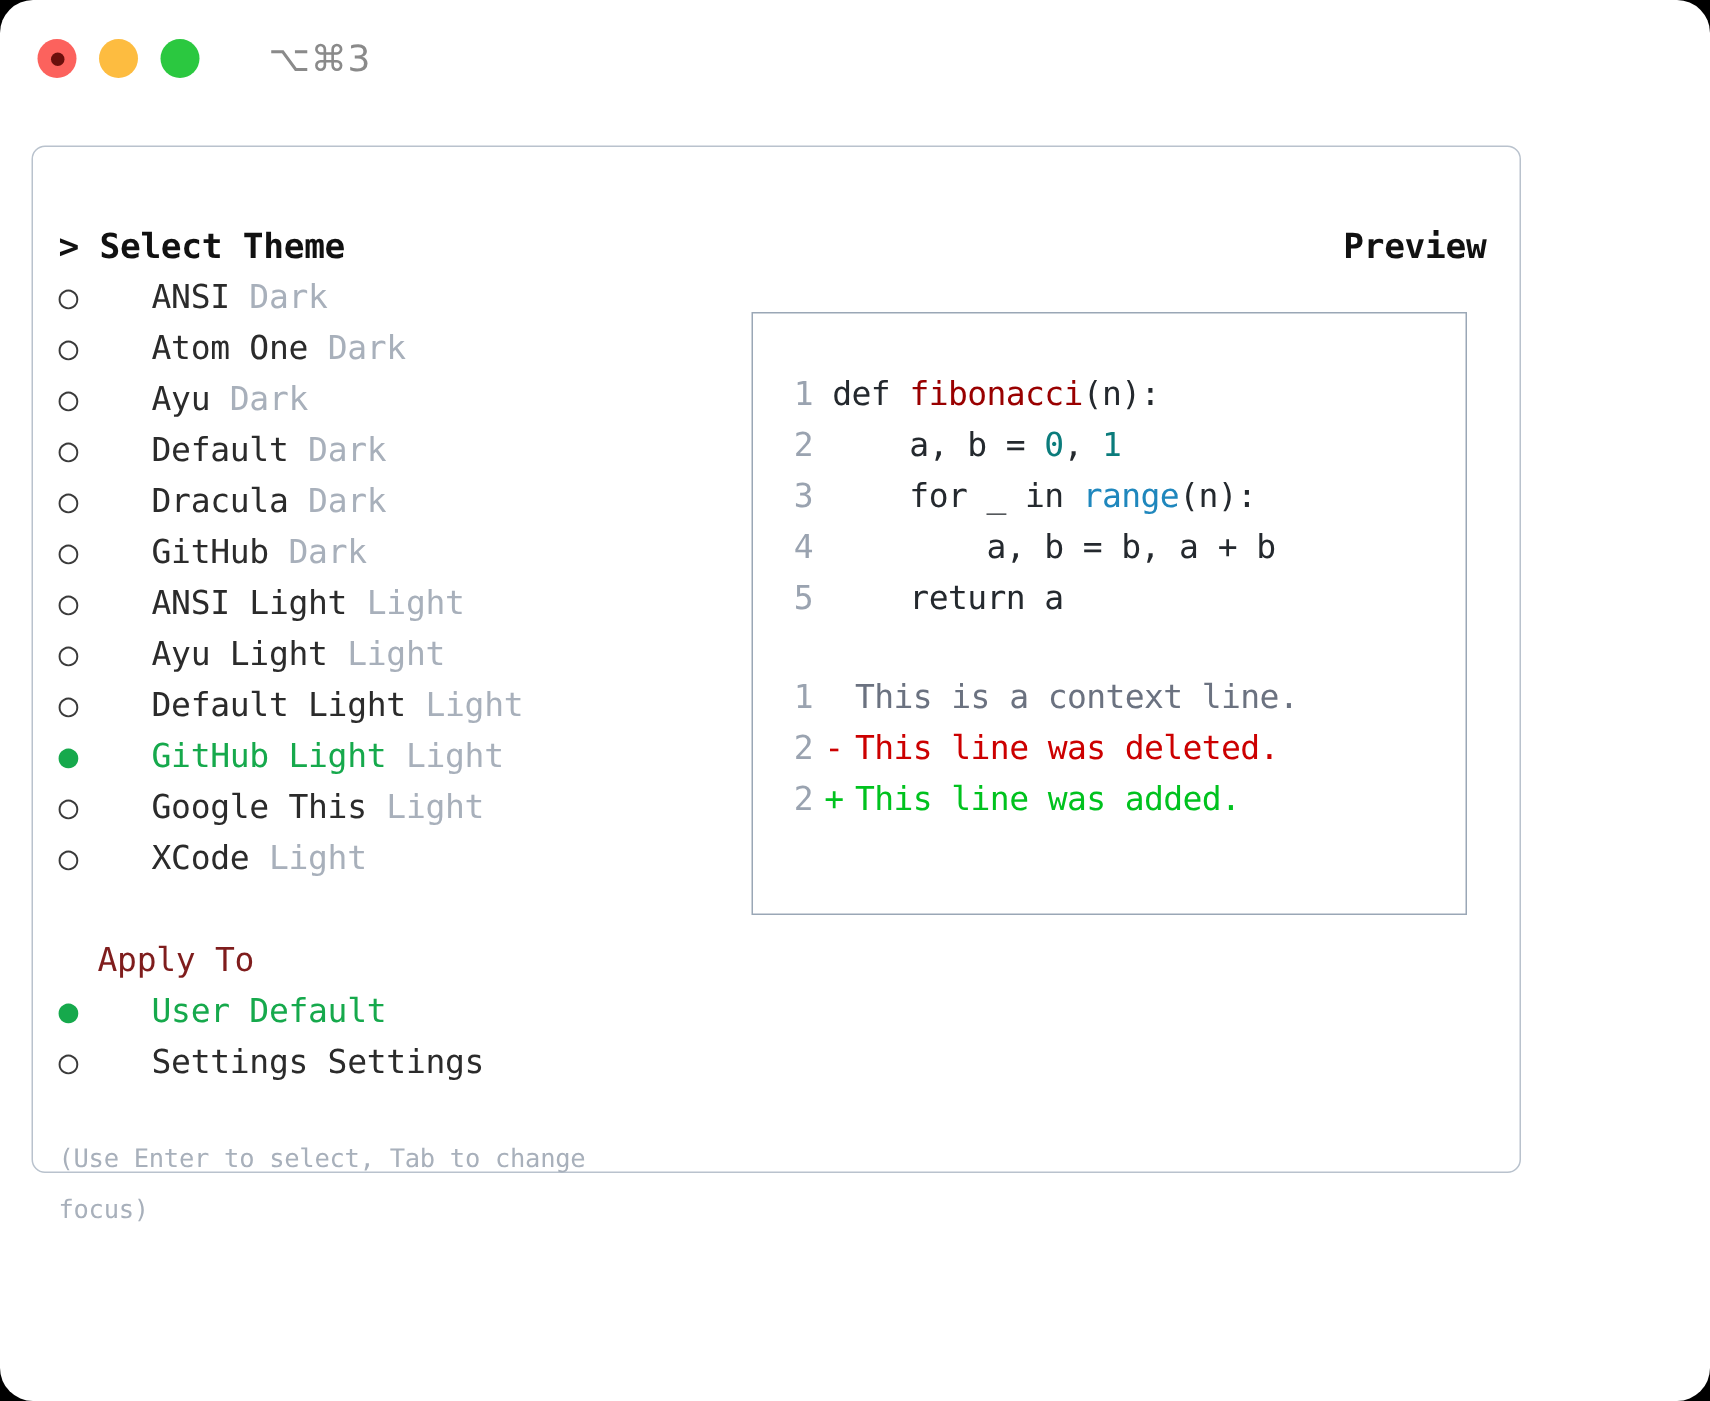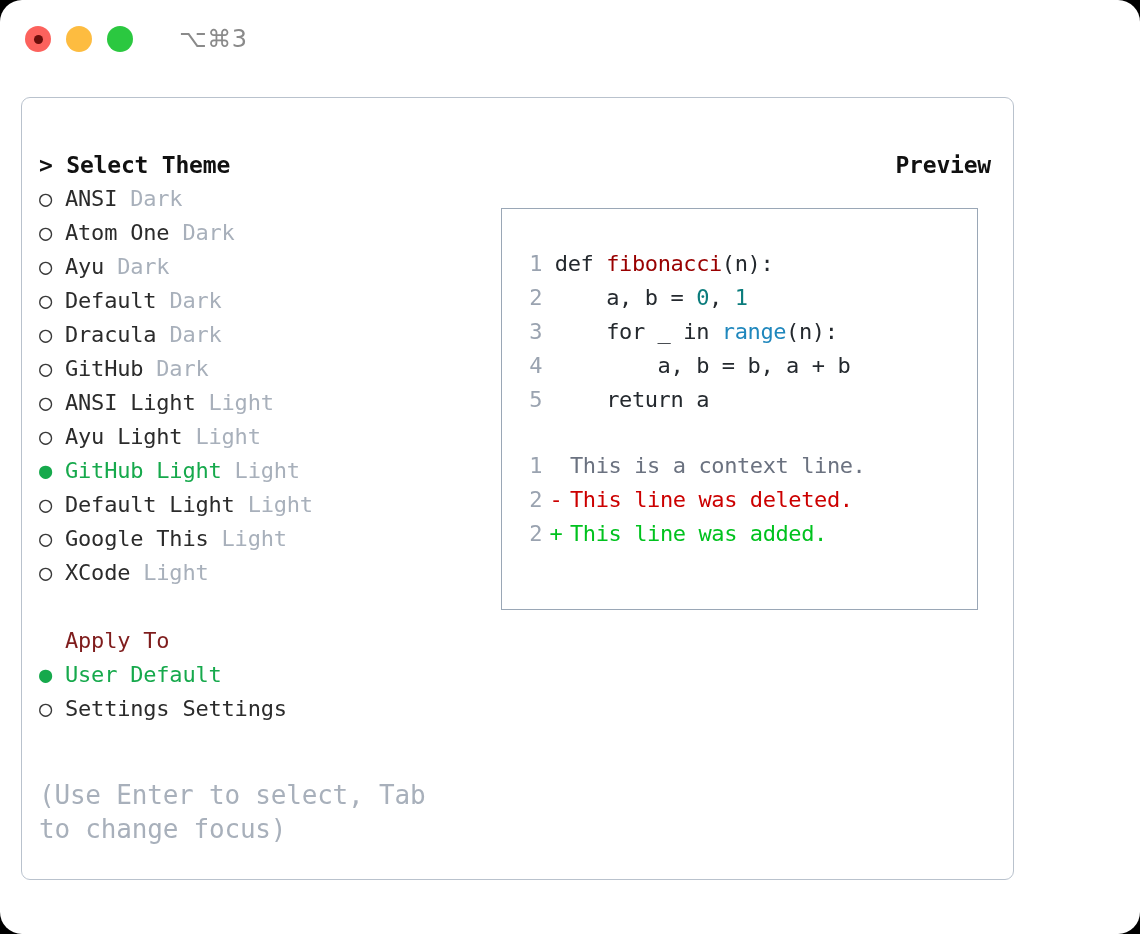--- a/index.html
+++ b/index.html
@@ -65,21 +65,21 @@
     letter-spacing: 0.5px;
     font-family: "DejaVu Sans", "Liberation Sans", sans-serif;
   }
 
   
   .panel {
     position: absolute;
     left: 21px;
     top: 97px;
     width: 993px;
-    height: 783px;
+    height: 685px;
     border: 1px solid #b9c2cd;
     border-radius: 9px;
     box-sizing: border-box;
     background: #ffffff;
   }
 
   .columns {
     position: absolute;
     left: 0; top: 0;
     width: 100%;
@@ -112,42 +112,42 @@
     display: block;
   }
   .marker {
     color: #3a3a3a;
     display: inline-block;
     width: 26px;
   }
   .marker.on {
     color: #16a94c;
   }
-  .opt-label { color: #2b2b2b; }
+  .opt-label { color: #2b2b2b; margin-left: 36px; }
   .opt-row.selected .opt-label { color: #16a94c; }
   .opt-tag {
     color: #a8b0bb;
   }
 
   .spacer-row {
     height: 34px;
   }
 
   .subsection-title {
     font-size: 22px;
     color: #7f1d1d;
     line-height: 34px;
     white-space: pre;
     padding-left: 26px;
     letter-spacing: -0.2px;
   }
 
   .hint {
-    margin-top: 52px;
-    font-size: 26px;
+    margin-top: 30px;
+    font-size: 17px;
     line-height: 34px;
     color: #a8b0bb;
     width: 400px;
     letter-spacing: -0.2px;
   }
 
   
   .right-col {
     position: absolute;
     left: 479px;
@@ -232,22 +232,22 @@
 
         <div id="theme-list">
             <div class="opt-row"><span class="marker">○</span><span class="opt-label">ANSI</span> <span class="opt-tag">Dark</span></div>
             <div class="opt-row"><span class="marker">○</span><span class="opt-label">Atom One</span> <span class="opt-tag">Dark</span></div>
             <div class="opt-row"><span class="marker">○</span><span class="opt-label">Ayu</span> <span class="opt-tag">Dark</span></div>
             <div class="opt-row"><span class="marker">○</span><span class="opt-label">Default</span> <span class="opt-tag">Dark</span></div>
             <div class="opt-row"><span class="marker">○</span><span class="opt-label">Dracula</span> <span class="opt-tag">Dark</span></div>
             <div class="opt-row"><span class="marker">○</span><span class="opt-label">GitHub</span> <span class="opt-tag">Dark</span></div>
             <div class="opt-row"><span class="marker">○</span><span class="opt-label">ANSI Light</span> <span class="opt-tag">Light</span></div>
             <div class="opt-row"><span class="marker">○</span><span class="opt-label">Ayu Light</span> <span class="opt-tag">Light</span></div>
+            <div class="opt-row"><span class="marker">○</span><span class="opt-label">Default Light</span> <span class="opt-tag">Light</span></div>
             <div class="opt-row selected"><span class="marker on">●</span><span class="opt-label">GitHub Light</span> <span class="opt-tag">Light</span></div>
-            <div class="opt-row"><span class="marker">○</span><span class="opt-label">Default Light</span> <span class="opt-tag">Light</span></div>
             <div class="opt-row"><span class="marker">○</span><span class="opt-label">Google This</span> <span class="opt-tag">Light</span></div>
             <div class="opt-row"><span class="marker">○</span><span class="opt-label">XCode</span> <span class="opt-tag">Light</span></div>
           </div>
 
         <div class="spacer-row"></div>
 
         <div class="subsection-title">Apply To</div>
 
         <div id="apply-to-list">
             <div class="opt-row selected"><span class="marker on">●</span><span class="opt-label">User Default</span></div>

